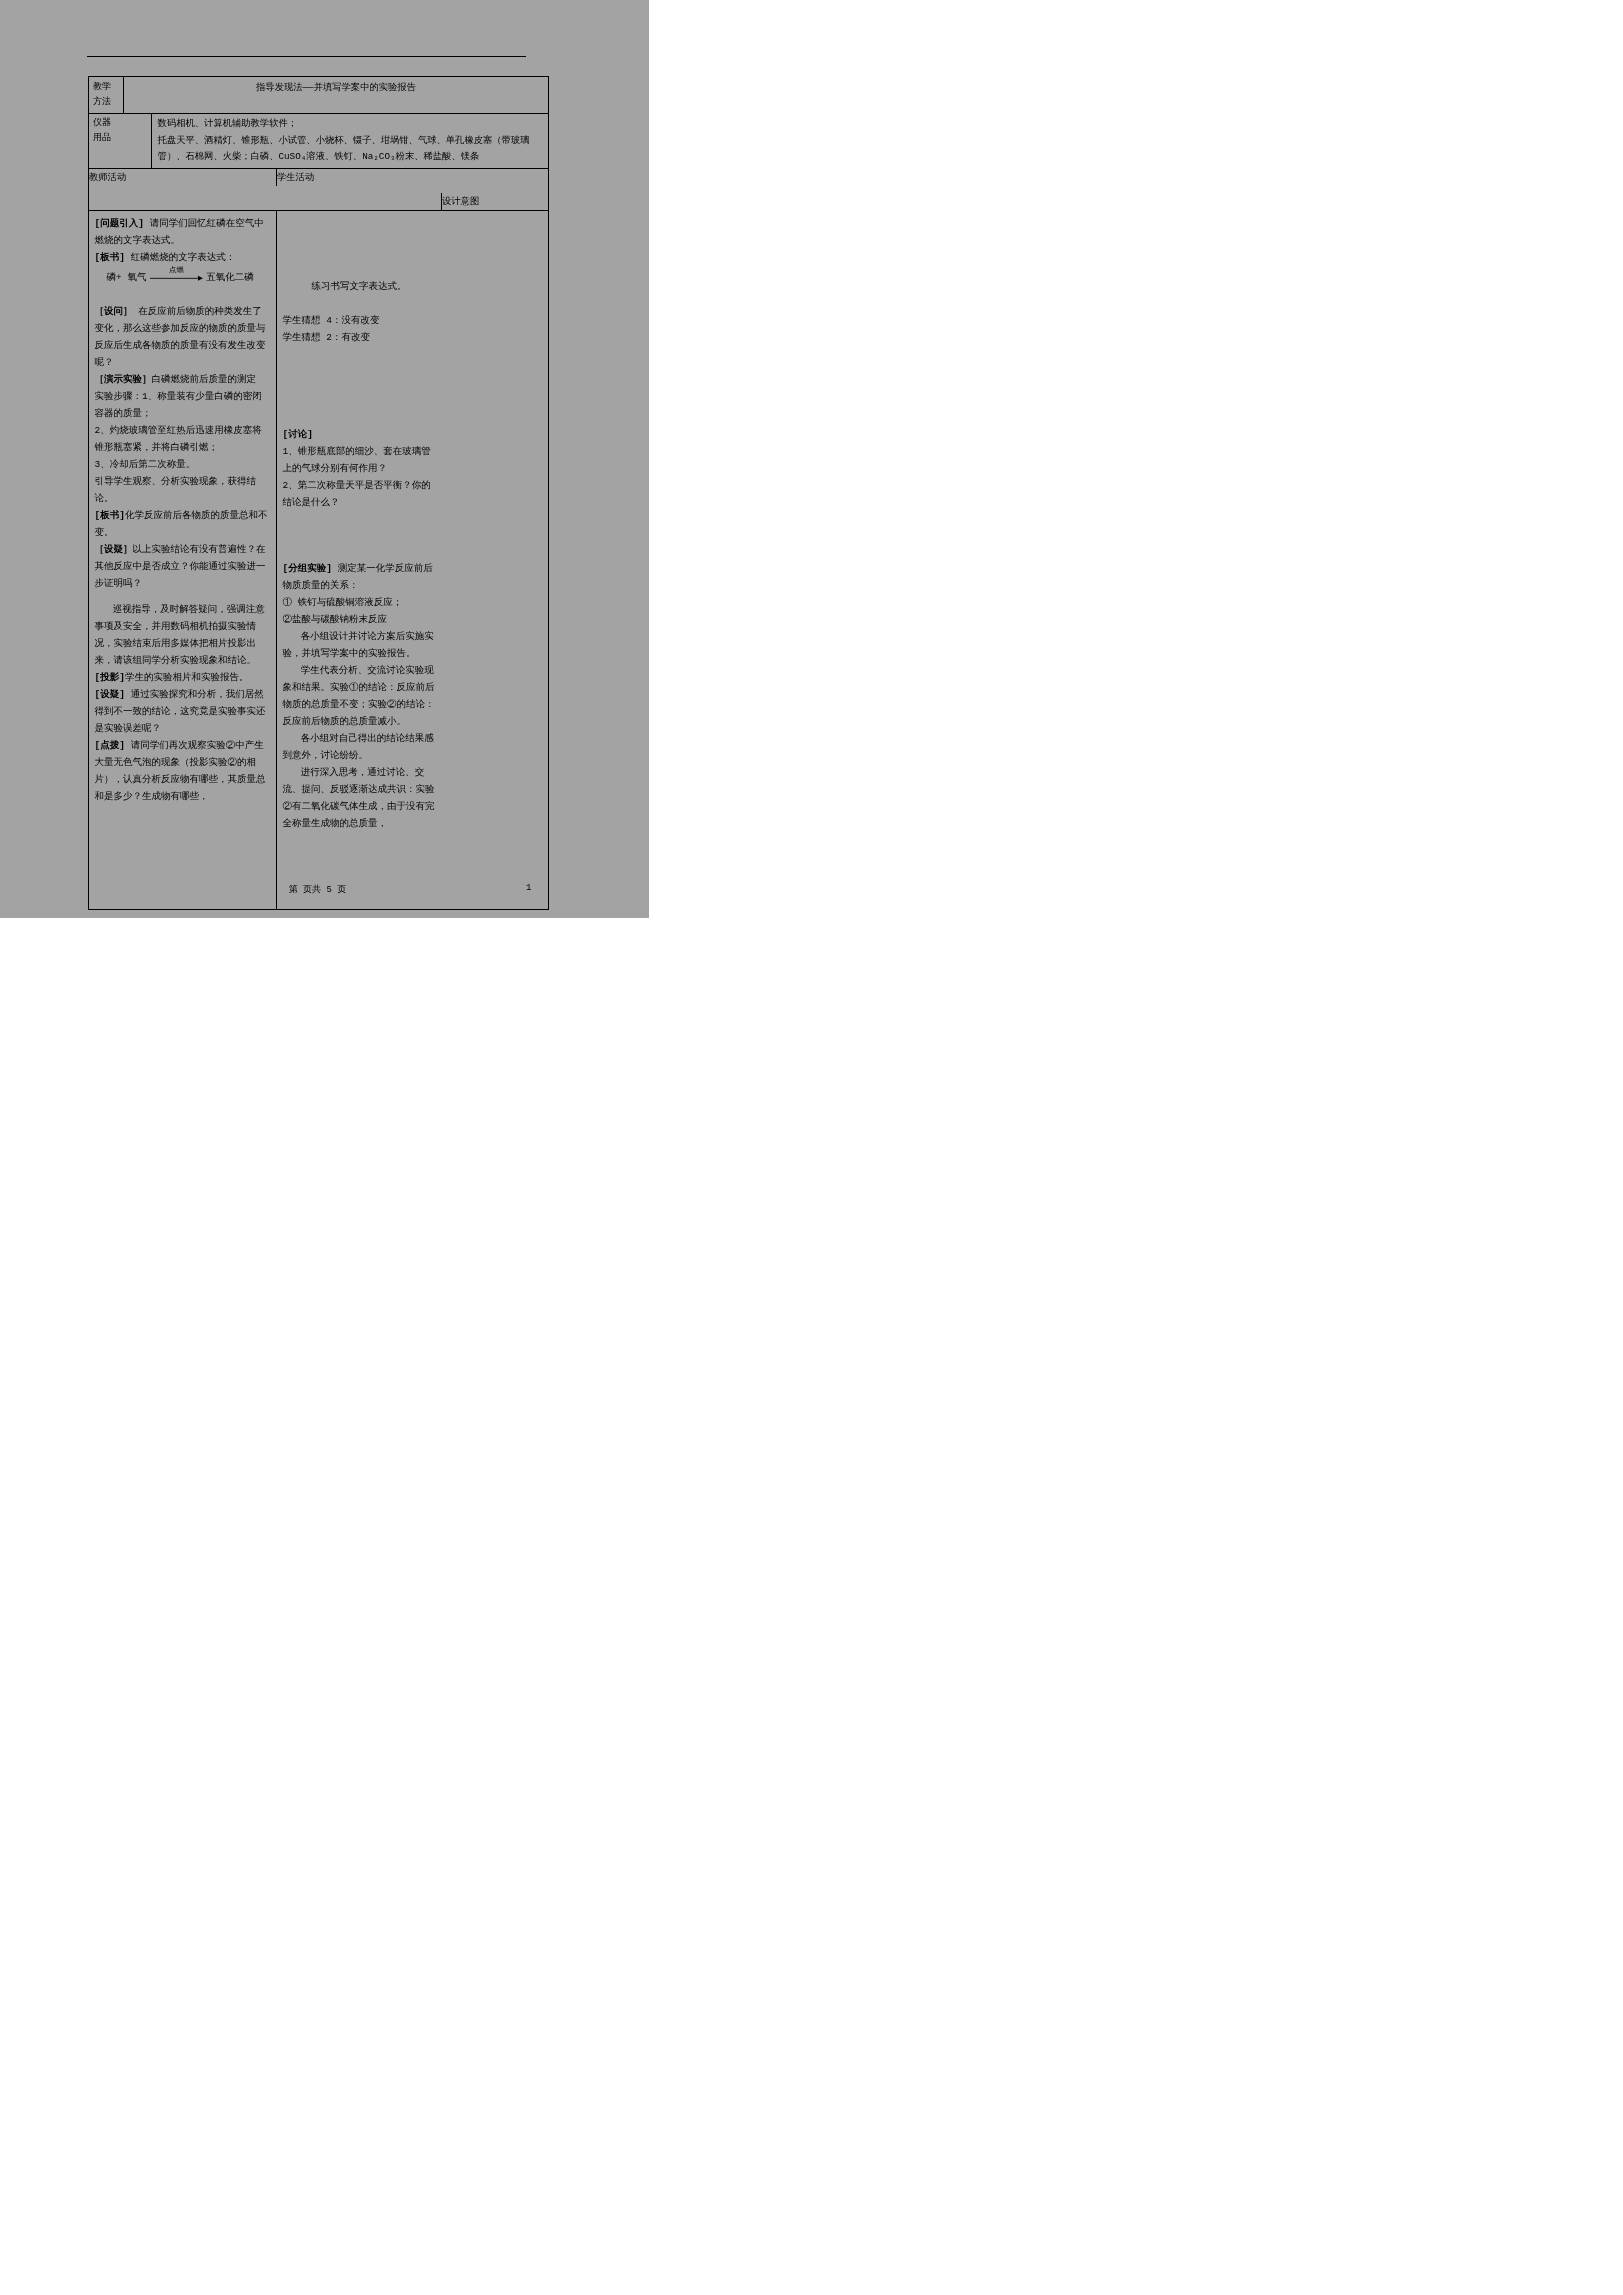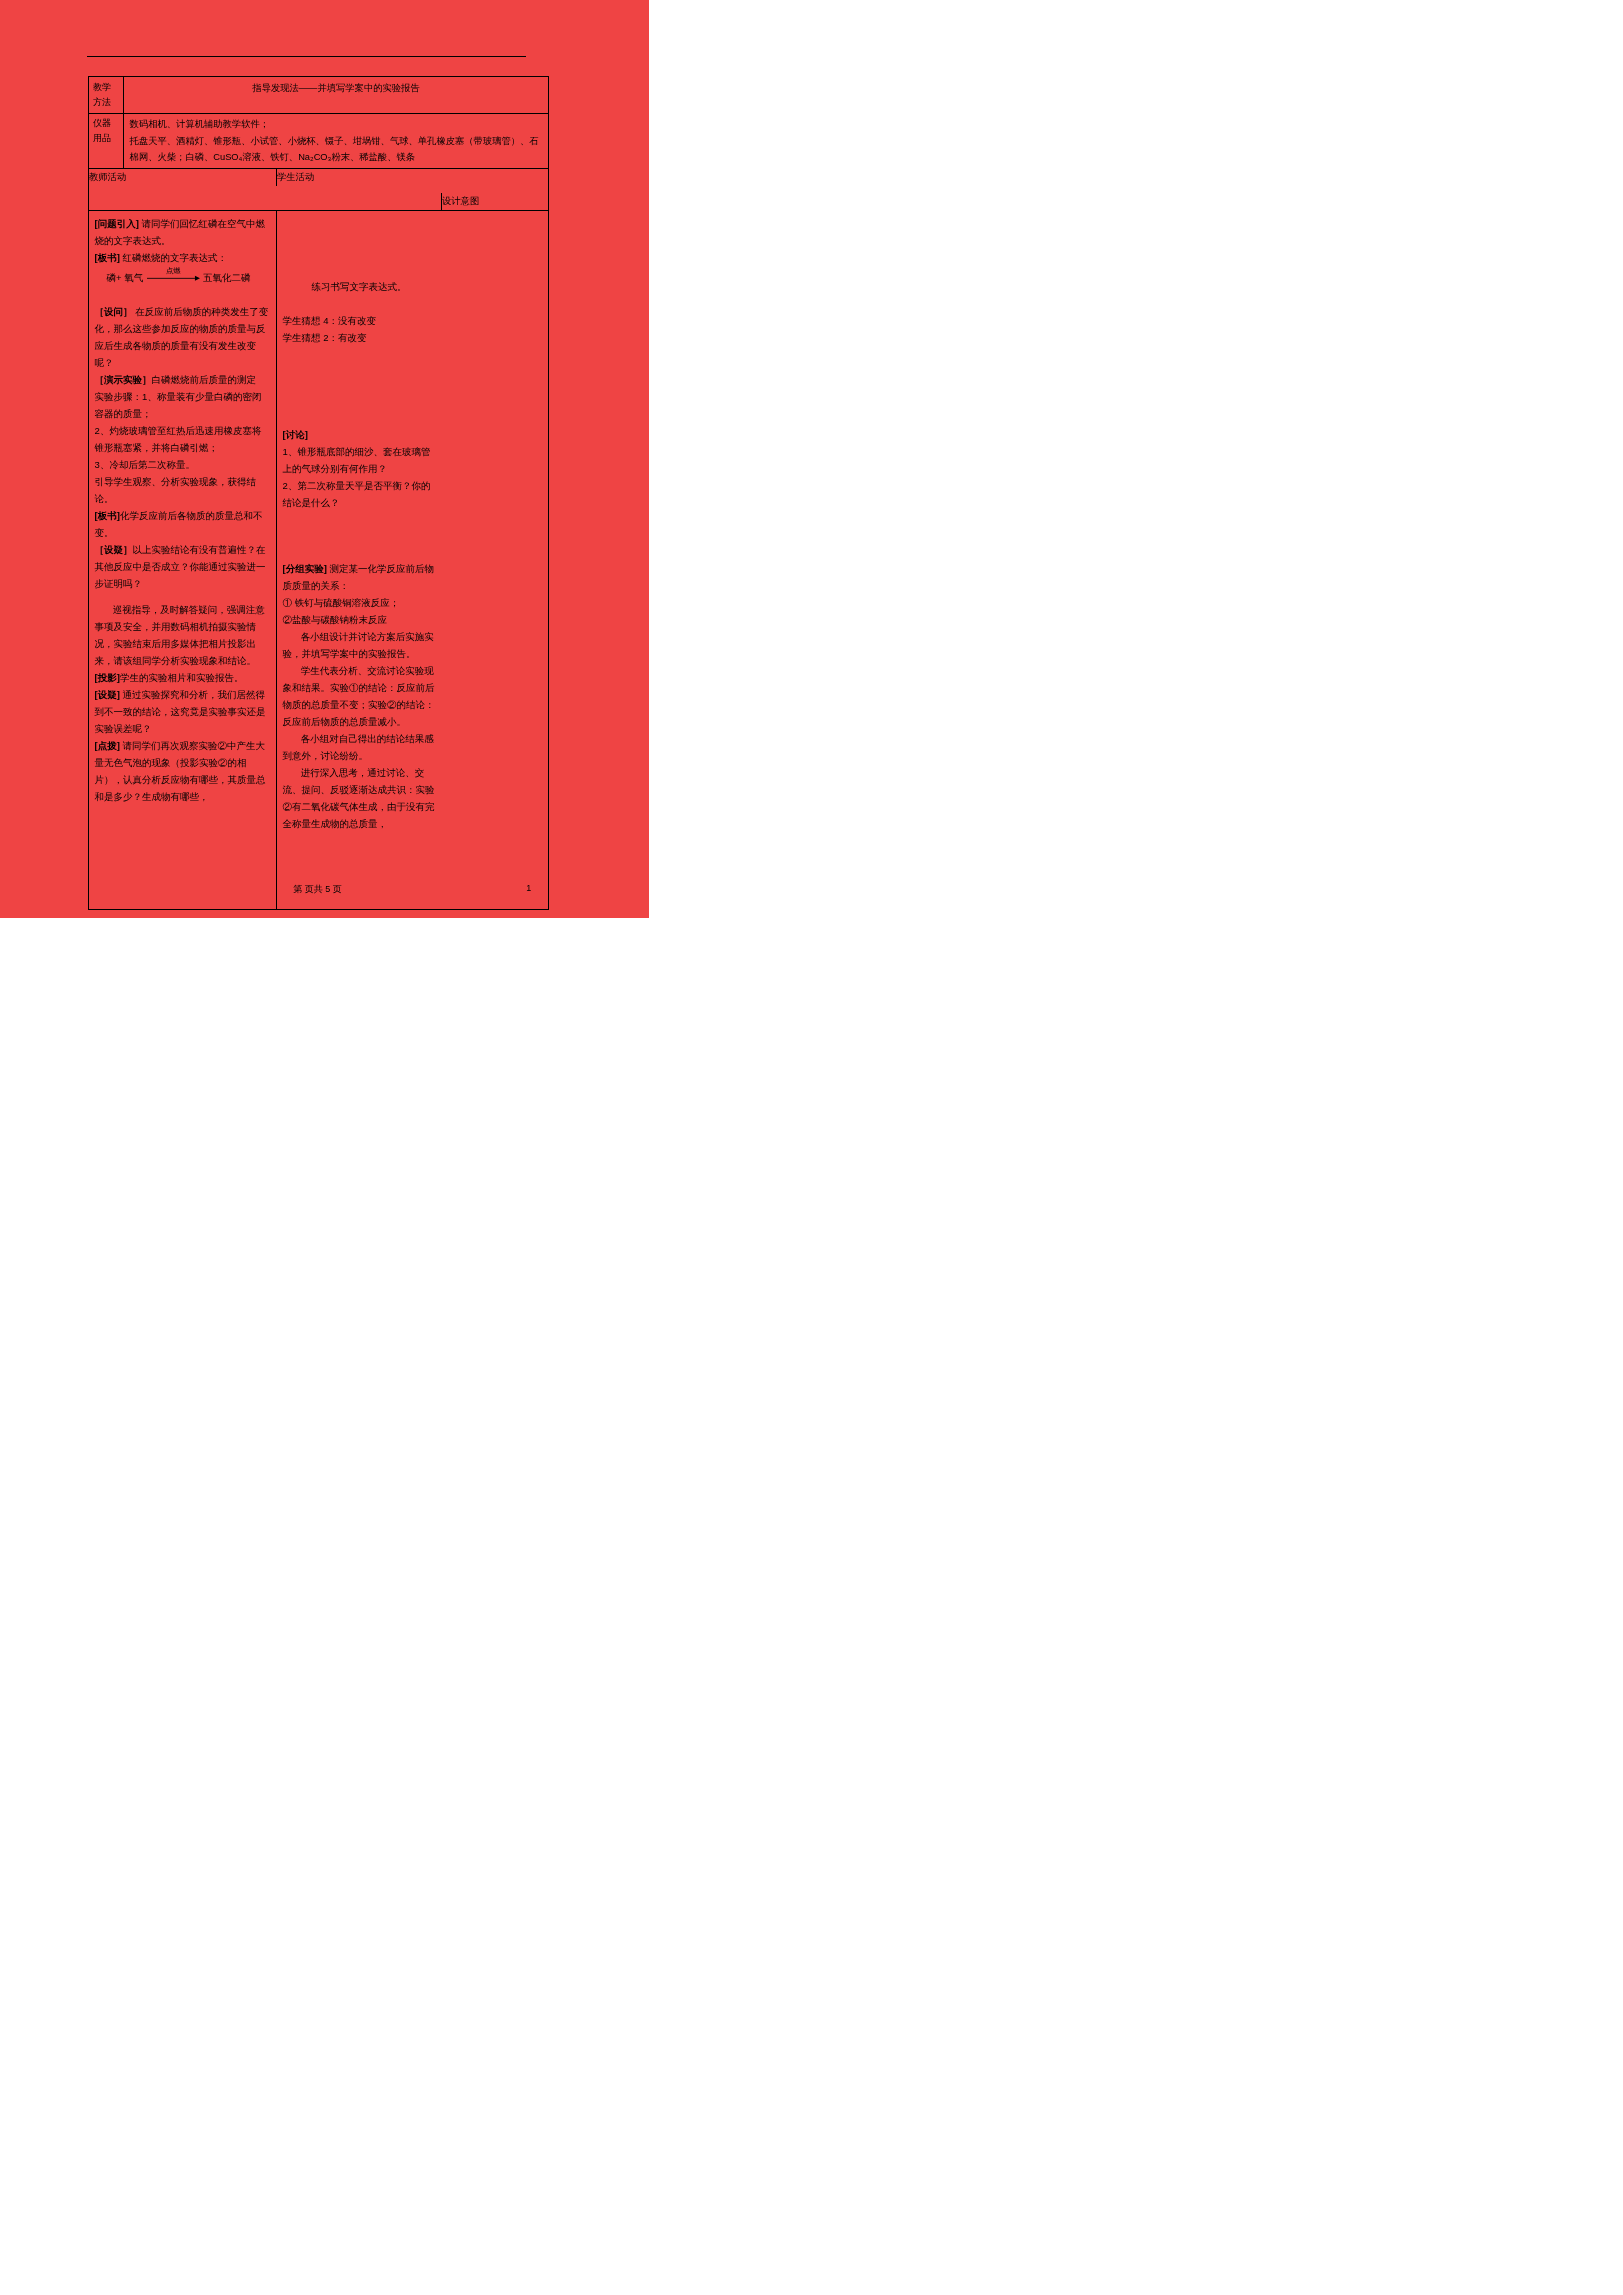--- a/index.html
+++ b/index.html
@@ -1,22 +1,22 @@
 <!DOCTYPE html>
 <html style="font-size:9px"><head>
 <meta charset="utf-8">
 <style>
   html,body{margin:0;padding:0;background:#ffffff;}
   .page{
     position:relative;
     width:649px;
     height:918px;
-    background:#ef4444;
+    background:#a3a3a3;
     color:#000;
-    font-family:Liberation Sans, sans-serif;
+    font-family:Liberation Mono, monospace;
     overflow:hidden;
   }
   .top-rule{
     position:absolute;
     left:87px;
     top:56px;
     width:439px;
     border-top:1.1px solid #000;
   }
   .doc-table{
@@ -88,21 +88,21 @@
 
   <div class="doc-table">
 
     <div class="row" style="min-height:34px;">
       <div class="cell label-cell">教学方法</div>
       <div class="cell info-content center-text">
         <p class="para">指导发现法——并填写学案中的实验报告</p>
       </div>
     </div>
 
-    <div class="row" style="min-height:49px;">
+    <div class="row" style="min-height:49px;gap:28px;">
       <div class="cell label-cell">仪器用品</div>
       <div class="cell info-content">
         <p class="para">数码相机、计算机辅助教学软件；</p>
         <p class="para">托盘天平、酒精灯、锥形瓶、小试管、小烧杯、镊子、坩埚钳、气球、单孔橡皮塞（带玻璃管）、石棉网、火柴；白磷、CuSO₄溶液、铁钉、Na₂CO₃粉末、稀盐酸、镁条</p>
       </div>
     </div>
 
     <div class="row">
       <div class="cell hdr hcol1">教师活动</div>
       <div class="cell hdr hcol2">学生活动</div>

